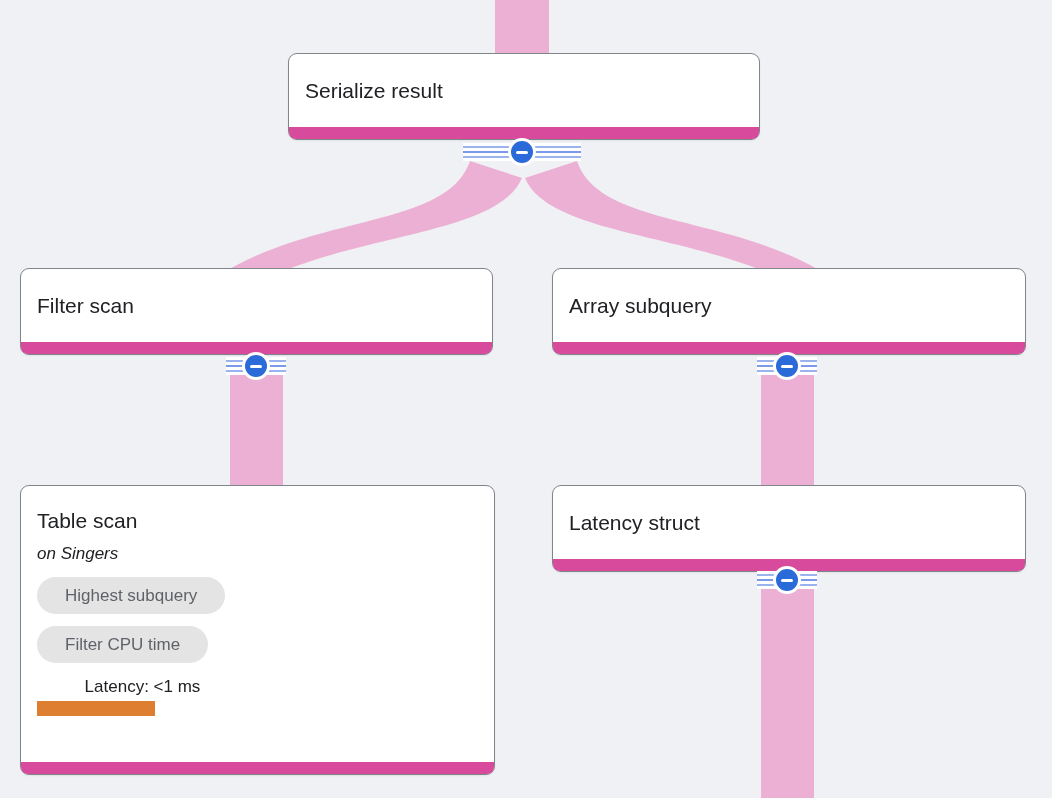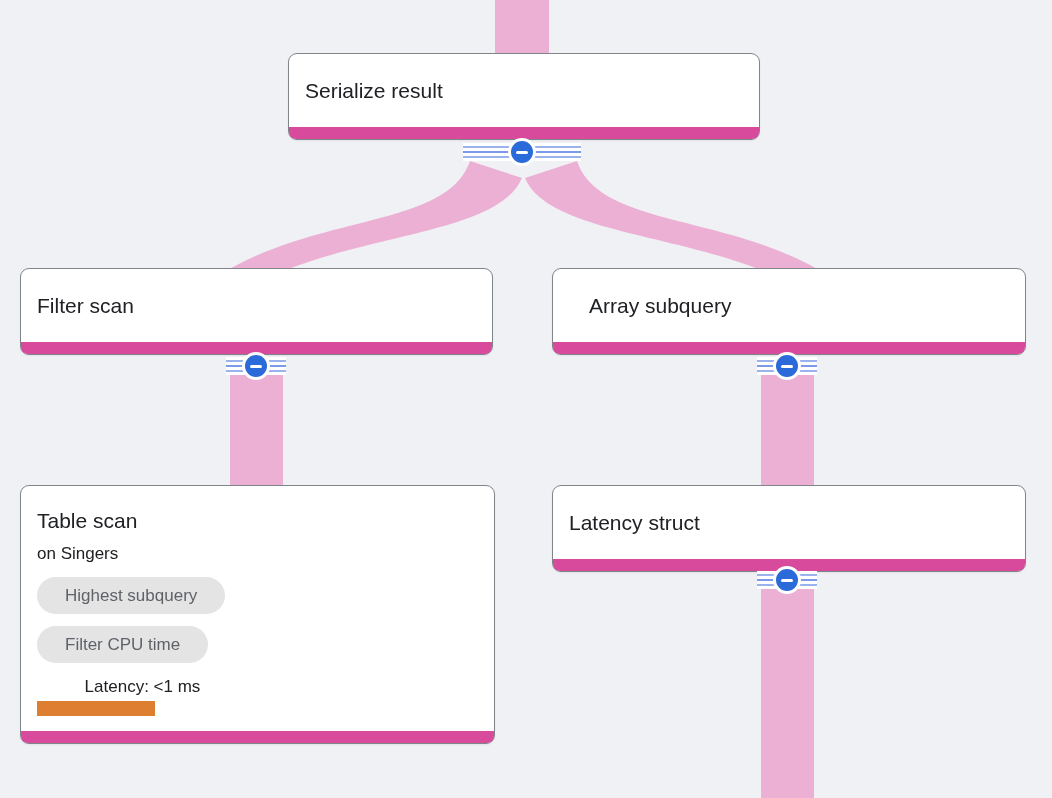--- a/index.html
+++ b/index.html
@@ -23,21 +23,21 @@
   }
   .node-accent-bar{
     position:absolute; left:0; right:0; bottom:0; height:12px;
     background:var(--node-bottom-bar); border-radius:0 0 7px 7px;
   }
   .node-title{
     font-size:21px; color:var(--text); padding:24px 16px 0 16px;
     line-height:26px; white-space:nowrap;
   }
   .node-table .node-title{padding-top:22px;}
-  .node-subtitle{font-size:17px;color:var(--text);padding:9px 16px 0 16px;line-height:22px;}
+  .node-subtitle{font-size:17px;color:var(--text);padding:9px 16px 0 16px;line-height:22px;font-style:italic;}
   .badge{
     display:table; margin:12px 0 0 16px; background:var(--badge-bg);
     color:var(--badge-text); font-size:17px; line-height:37px; height:37px;
     border-radius:19px; padding:0 28px; white-space:nowrap;
   }
   .metrics-row{display:flex; padding:14px 0 0 16px;}
   .metric-col-1{width:211px;text-align:center;}
   .metric-label{font-size:17px;color:var(--text);line-height:20px;white-space:nowrap;}
   .metric-bar{height:15px;margin-top:4px;background:var(--metric-bar);}
 
@@ -81,26 +81,26 @@
   <div class="node" style="left:20px;top:268px;width:473px;height:87px;">
     <div class="node-title">Filter scan</div>
     <div class="node-accent-bar"></div>
   </div>
 
   <div class="node" style="left:288px;top:53px;width:472px;height:87px;">
     <div class="node-title">Serialize result</div>
     <div class="node-accent-bar"></div>
   </div>
 
-  <div class="node" style="left:552px;top:268px;width:474px;height:87px;padding-left:20px;">
+  <div class="node" style="left:552px;top:268px;width:474px;height:87px;">
     <div class="node-title">Array subquery</div>
     <div class="node-accent-bar"></div>
   </div>
 
-  <div class="node node-table" style="left:20px;top:485px;width:475px;height:259px;">
+  <div class="node node-table" style="left:20px;top:485px;width:475px;height:290px;">
     <div class="node-title">Table scan</div>
     <div class="node-subtitle">on Singers</div>
     <div class="badge">Highest subquery</div>
     <div class="badge">Filter CPU time</div>
     <div class="metrics-row">
       <div class="metric-col-1">
         <div class="metric-label">Latency: &lt;1 ms</div>
         <div class="metric-bar" style="width: 118px;"></div>
       </div>
     </div>

